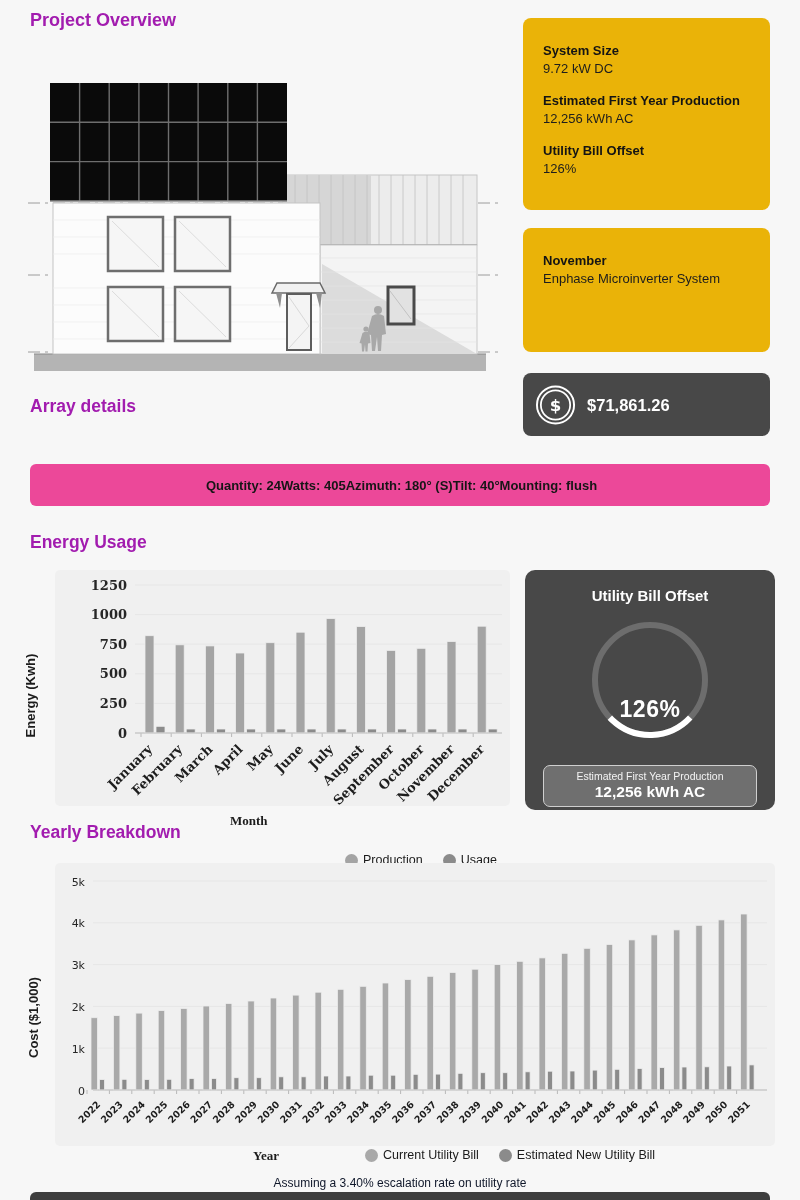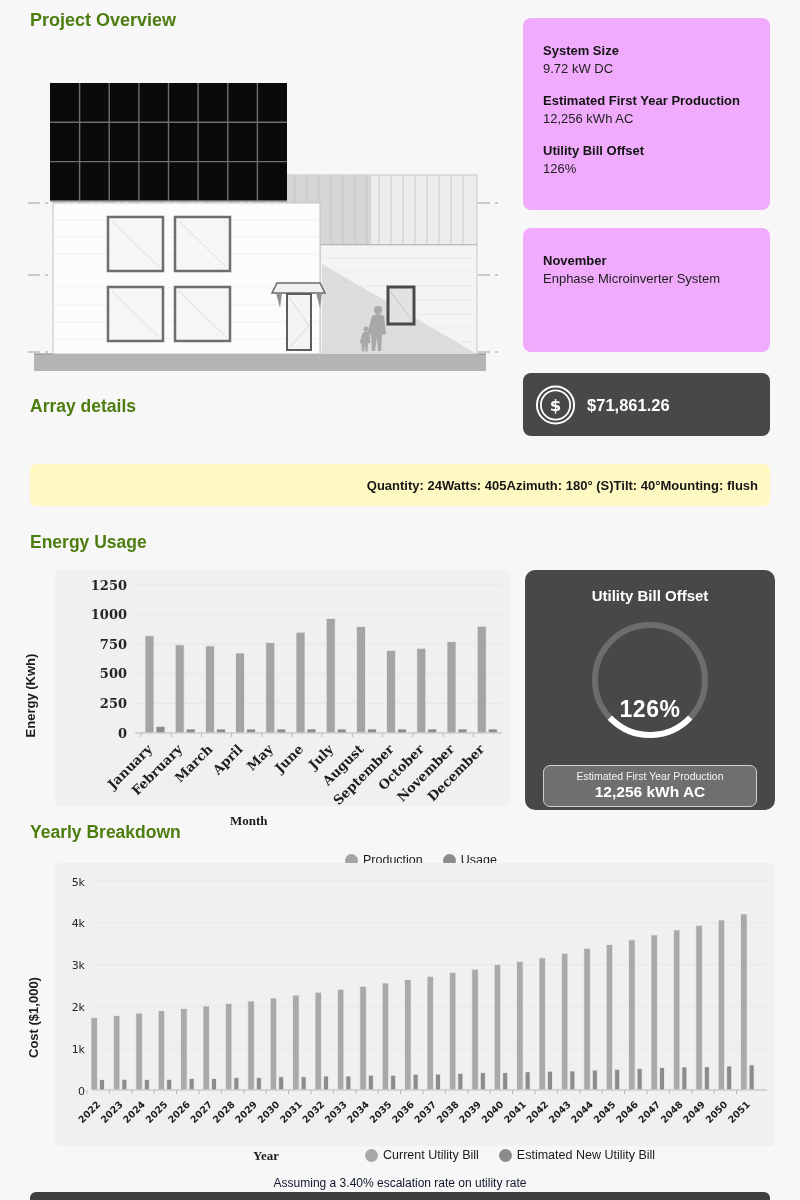--- a/index.html
+++ b/index.html
@@ -2,44 +2,44 @@
 <html><head>
 <meta charset="utf-8">
 <style>
   html,body{margin:0;padding:0;}
   body{
     width:800px;height:1200px;position:relative;overflow:hidden;
     background:#f7f7f7;color:#1a1a1a;
     font-family:"Liberation Sans", sans-serif;
   }
   .abs{position:absolute;}
-  h1,h2{margin:0;font-weight:700;color:#4d7c0f;}
+  h1,h2{margin:0;font-weight:700;color:#a21caf;}
   h1{font-size:18px;}
   h2{font-size:17.5px;}
 
   
-  .info-card{background:#f0abfc;border-radius:8px;padding:25px 20px;box-sizing:border-box;}
+  .info-card{background:#eab308;border-radius:8px;padding:25px 20px;box-sizing:border-box;}
   .info-item{margin-bottom:17px;}
   .info-item:last-child{margin-bottom:0;}
   .info-label{font-weight:700;font-size:13px;color:#141414;margin-bottom:3px;}
   .info-value{font-size:13px;color:#1d1d1d;}
 
   .savings-card{
     background:#484848;border-radius:8px;display:flex;align-items:center;
     padding:0 12px;box-sizing:border-box;color:#fff;
   }
   .savings-text{margin-left:11px;width:175px;}
   .savings-label{font-size:10.5px;line-height:1.4;color:#f2f2f2;}
   .savings-value{font-size:16.5px;font-weight:700;margin-top:1px;}
 
   
   .panel-line{font-size:13.5px;color:#161616;font-weight:700;}
   .spec-bar{
-    background:#fef9c3;border-radius:6px;display:flex;align-items:center;
-    justify-content:flex-end;padding:0 12px 0 15px;box-sizing:border-box;
+    background:#ec4899;border-radius:6px;display:flex;align-items:center;
+    justify-content:center;padding:0 12px 0 15px;box-sizing:border-box;
     font-size:13px;font-weight:700;color:#161616;
   }
 
   
   .chart-panel{background:#f0f0f0;border-radius:5px;}
   .vlabel{
     position:absolute;width:160px;text-align:center;white-space:nowrap;
     transform:rotate(-90deg);font-size:13px;font-weight:700;color:#1c1c1c;
   }
   .axis-row{position:absolute;height:20px;font-size:13px;color:#1c1c1c;}

